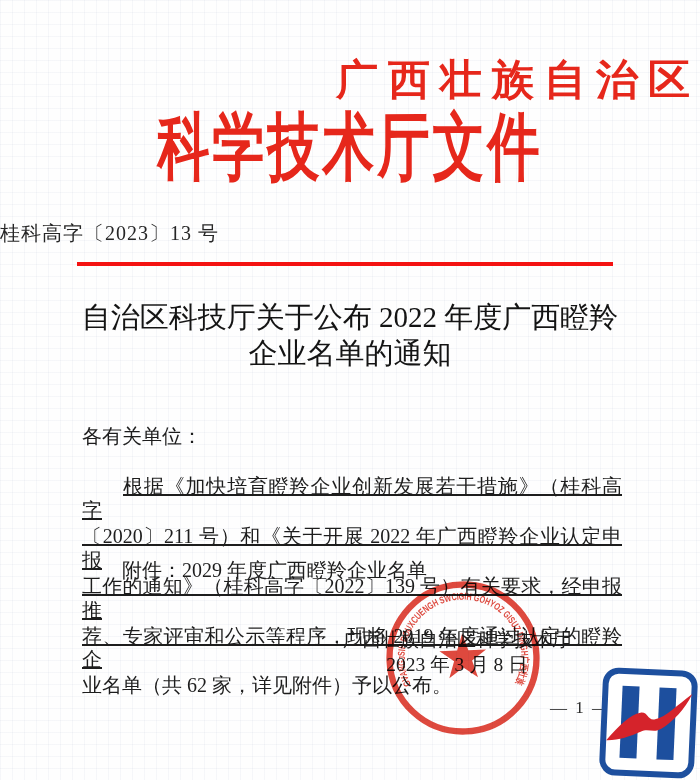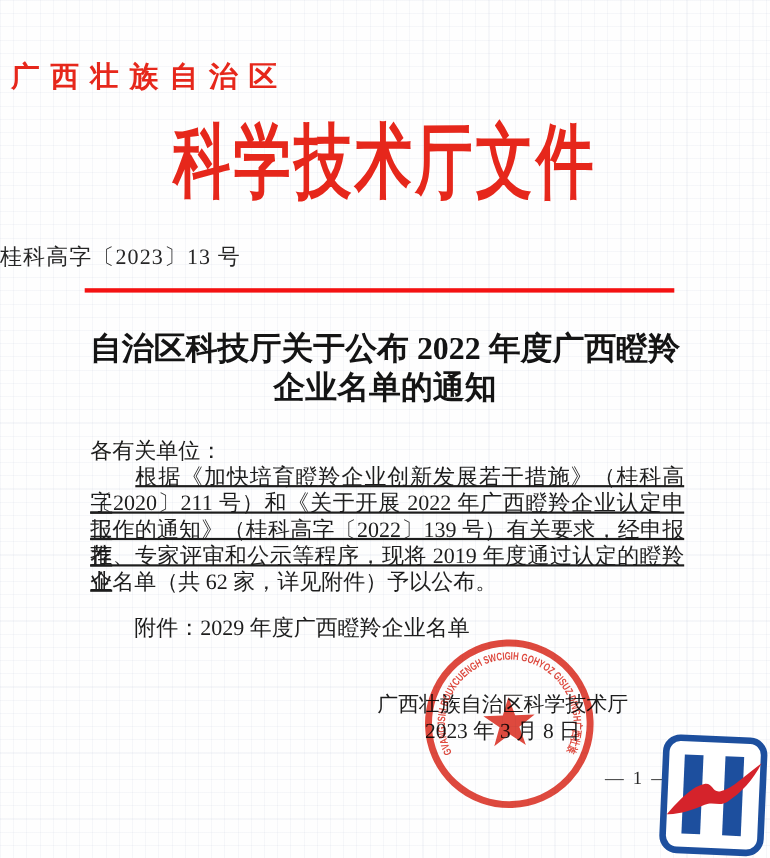--- a/index.html
+++ b/index.html
@@ -8,39 +8,39 @@
     font-family:"Liberation Serif", serif;
   }
   
   .page::before{
     content:"";position:absolute;inset:0;pointer-events:none;
     background-image:
       repeating-linear-gradient(to right, rgba(170,180,205,0.10) 0 1px, transparent 1px 12px),
       repeating-linear-gradient(to bottom, rgba(170,180,205,0.10) 0 1px, transparent 1px 12px);
   }
   .hdr-region{
-    position:absolute;top:52px;left:0;width:100%;text-align:left;
-    font-size:26px;font-weight:bold;color:#e6271b;letter-spacing:10px;text-indent:10px;
+    position:absolute;top:52px;left:0;width:100%;text-align:right;
+    font-size:42px;font-weight:bold;color:#e6271b;letter-spacing:10px;text-indent:10px;
   }
   .hdr-office{
     position:absolute;top:98px;left:0;width:100%;text-align:center;
     font-size:52px;font-weight:bold;color:#e6271b;letter-spacing:3px;
     transform:scaleY(1.42);transform-origin:top center;white-space:nowrap;
   }
   .doc-number{
     position:absolute;top:220px;left:0;width:100%;text-align:left;
     font-size:20px;color:#262626;letter-spacing:1px;
   }
   .red-rule{position:absolute;top:262px;left:77px;width:536px;height:4px;background:#f41212;}
   .title{
     position:absolute;top:299px;left:80px;width:540px;text-align:center;
-    font-size:29px;font-weight:bold;color:#141414;line-height:36px;
+    font-size:29px;font-weight:normal;color:#141414;line-height:36px;
   }
   .body-block{position:absolute;top:399px;left:82px;width:540px;font-size:20px;color:#1d1d1d;}
-  .body-line{line-height:23.9px;height:23.9px;white-space:nowrap;}
+  .body-line{line-height:23.9px;height:23.9px;white-space:nowrap;margin-top:26px;}
   .body-line.justify{white-space:normal;text-align:justify;text-align-last:justify;text-decoration:underline;}
   .body-line.indent{text-indent:41px;}
   .attachment{position:absolute;top:557px;left:122px;font-size:20px;color:#1d1d1d;}
   .sig-org{position:absolute;top:627px;left:342px;width:230px;text-align:center;font-size:19px;color:#1d1d1d;white-space:nowrap;}
   .sig-date{position:absolute;top:651px;left:342px;width:230px;text-align:center;font-size:19.5px;color:#1d1d1d;white-space:nowrap;}
   .public-note{position:absolute;top:672px;left:120px;font-size:20px;color:#1d1d1d;}
   .page-num{position:absolute;top:698px;left:550px;font-size:17px;color:#2a2a2a;letter-spacing:2px;white-space:nowrap;}
   .seal{
     position:absolute;left:384px;top:579px;width:158px;height:158px;
     mix-blend-mode:multiply;opacity:0.92;transform:rotate(-2deg);

